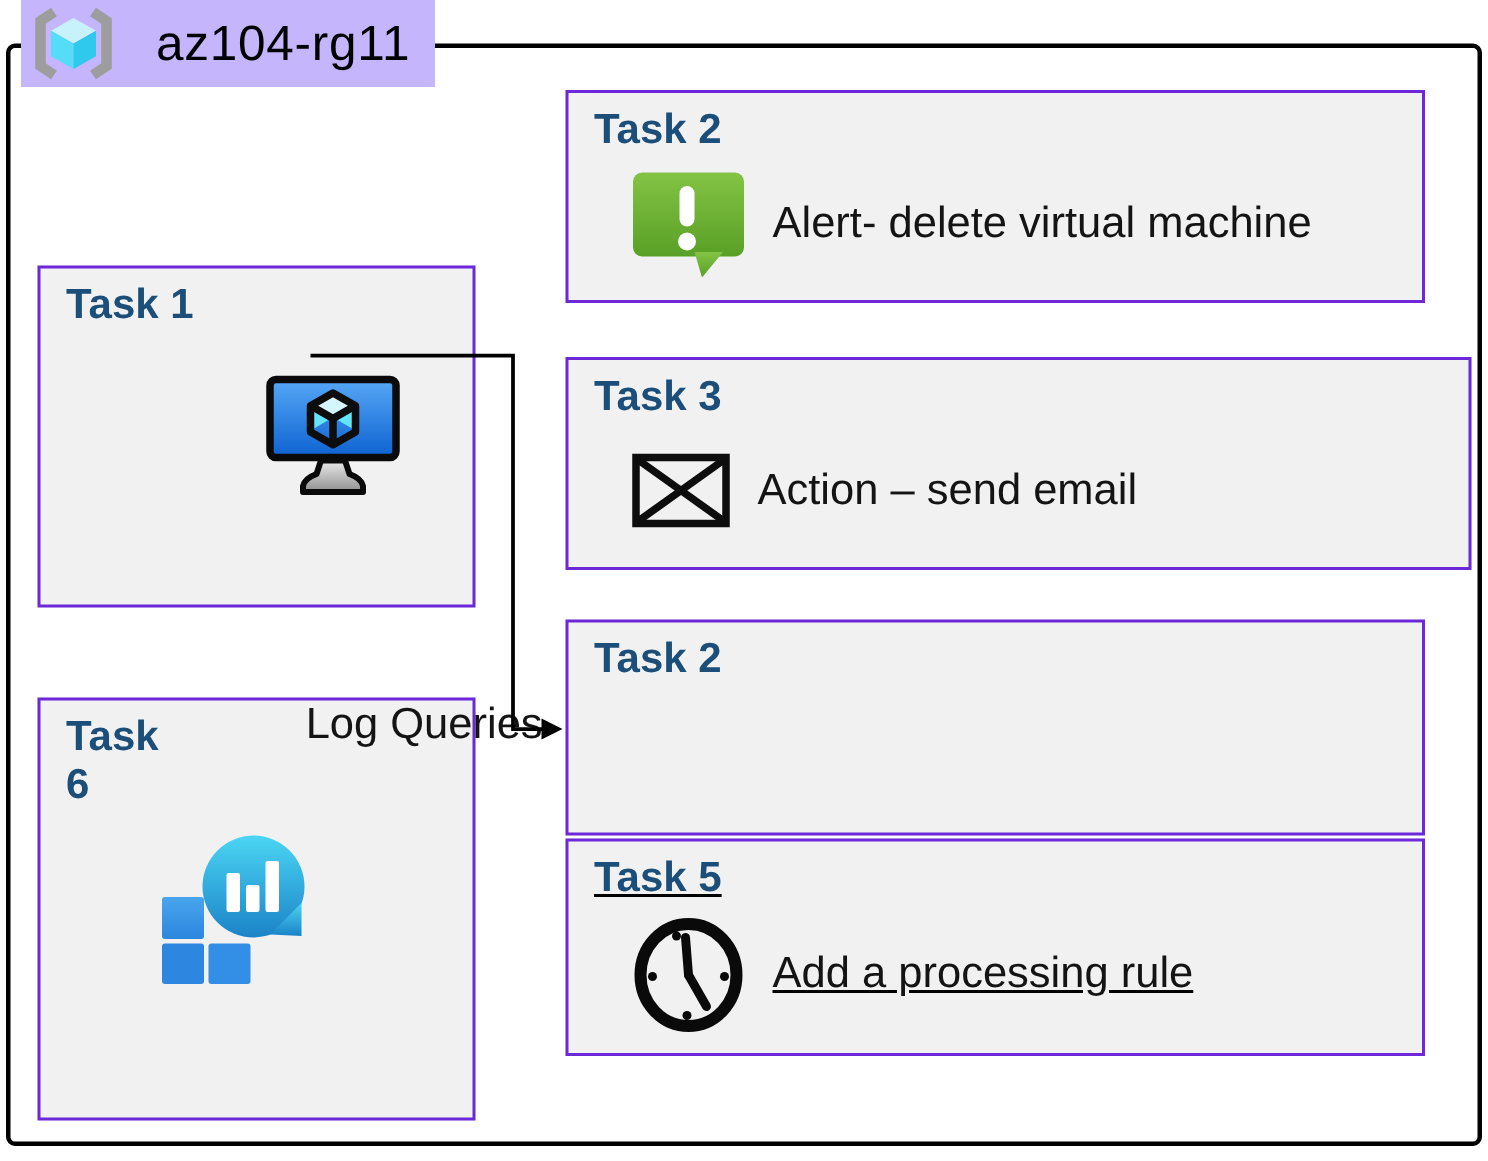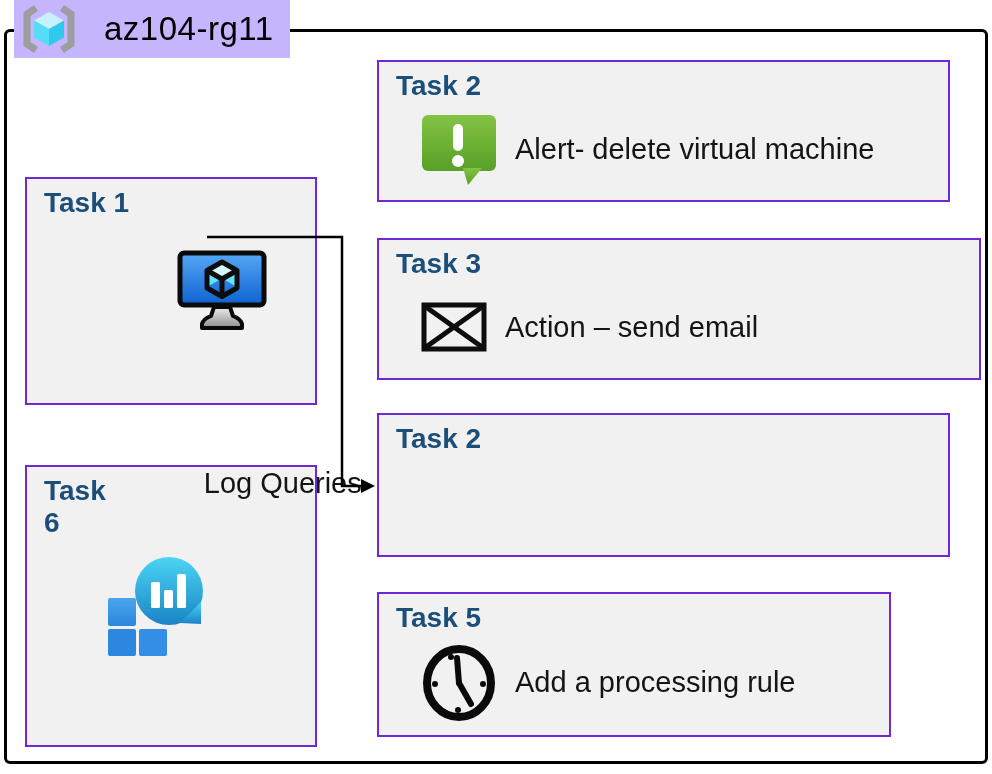--- a/index.html
+++ b/index.html
@@ -37,21 +37,21 @@
   .task-right .tr-row{
     display:flex;align-items:center;gap:18px;
     margin-left:42px;height:calc(100% - 44px);
   }
   .icon-wrap{display:flex;align-items:center;justify-content:center;}
   #task1{left:25px;top:137px;width:292px;height:228px;}
   #task6{left:25px;top:425px;width:292px;height:282px;}
   #task2{left:377px;top:60px;width:573px;height:142px;}
   #task3{left:377px;top:238px;width:604px;height:142px;}
   #task4{left:377px;top:413px;width:573px;height:144px;}
-  #task5{left:377px;top:592px;width:514px;height:145px;}
+  #task5{left:377px;top:559px;width:573px;height:145px;text-decoration:underline;}
   .arrow-overlay{position:absolute;left:0;top:0;width:992px;height:774px;z-index:2;pointer-events:none;}
 </style>
 </head>
 <body>
 
 <div class="stage">
 
   <div class="outer-border"></div>
 
   <div class="rg-header">

